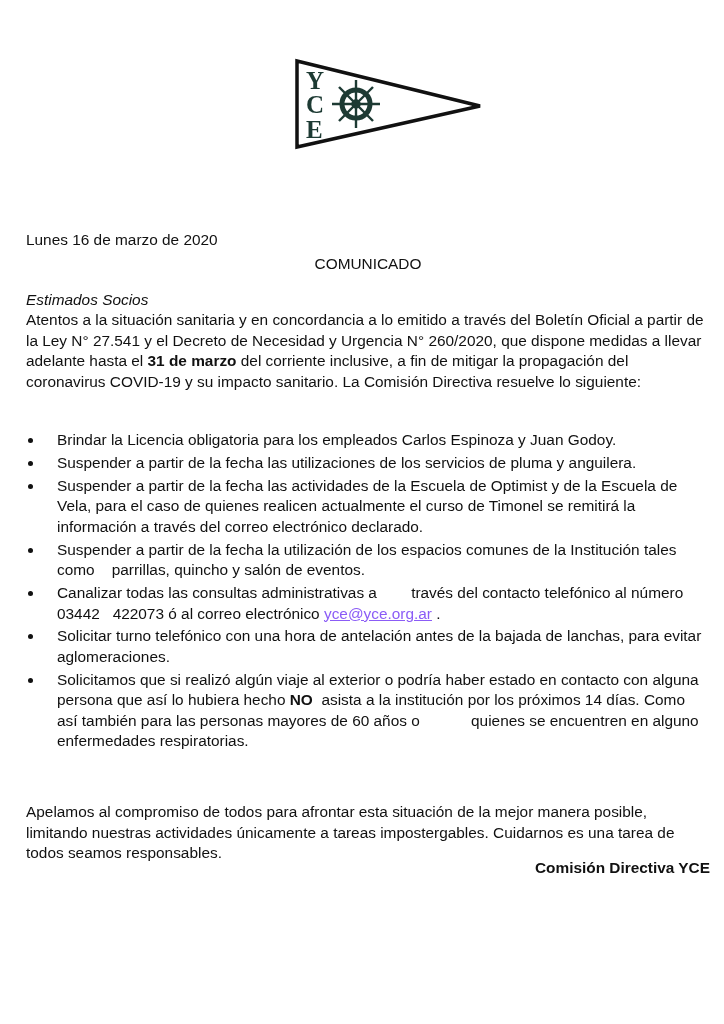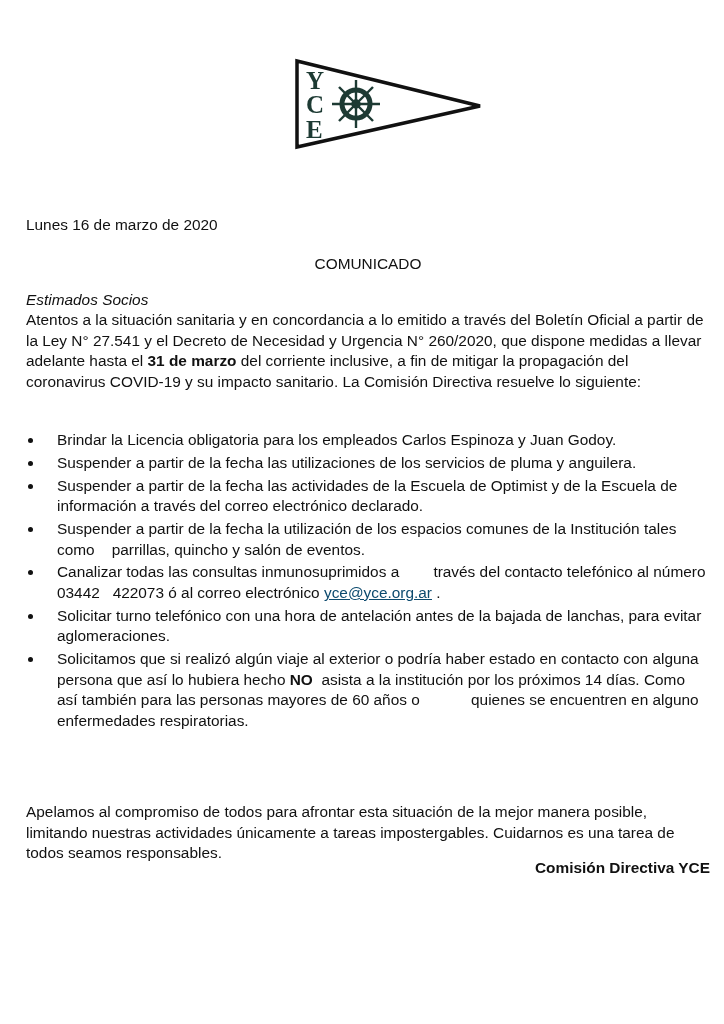--- a/index.html
+++ b/index.html
@@ -23,21 +23,21 @@
       left: 294px;
       top: 58px;
       width: 190px;
       height: 92px;
     }
     .logo svg { width: 100%; height: 100%; display: block; }
 
     .date-line {
       position: absolute;
       left: 26px;
-      top: 215px;
+      top: 230px;
       line-height: 20px;
     }
     .heading {
       position: absolute;
       left: 0;
       width: 736px;
       text-align: center;
       top: 254px;
       line-height: 20px;
     }
@@ -96,21 +96,21 @@
     .signature {
       position: absolute;
       right: 14px;
       top: 858px;
       font-weight: bold;
       line-height: 20px;
       margin-left: 20px;
     }
     b { font-weight: bold; }
     a.email {
-      color: #0c4a6e;
+      color: #8b5cf6;
       text-decoration: underline;
     }
   </style>
 </head>
 <body>
 
 <div class="page">
 
   <div class="logo">
     <svg viewBox="0 0 190 92" xmlns="http://www.w3.org/2000/svg">
@@ -149,30 +149,31 @@
       <span class="dot"></span>
       <span class="l">Brindar la Licencia obligatoria para los empleados Carlos Espinoza y Juan Godoy.</span>
     </li>
     <li class="bullet">
       <span class="dot"></span>
       <span class="l">Suspender a partir de la fecha las utilizaciones de los servicios de pluma y anguilera.</span>
     </li>
     <li class="bullet">
       <span class="dot"></span>
       <span class="l">Suspender a partir de la fecha las actividades de la Escuela de Optimist y de la Escuela de</span>
+      <span class="l">Vela, para el caso de quienes realicen actualmente el curso de Timonel se remitirá la</span>
       <span class="l">información a través del correo electrónico declarado.</span>
     </li>
     <li class="bullet">
       <span class="dot"></span>
       <span class="l">Suspender a partir de la fecha la utilización de los espacios comunes de la Institución tales</span>
       <span class="l">como    parrillas, quincho y salón de eventos.</span>
     </li>
     <li class="bullet">
       <span class="dot"></span>
-      <span class="l">Canalizar todas las consultas inmunosuprimidos a        través del contacto telefónico al número</span>
+      <span class="l">Canalizar todas las consultas administrativas a        través del contacto telefónico al número</span>
       <span class="l"><span>03442   422073 ó al correo electrónico </span><a class="email" href="#">yce@yce.org.ar</a><span> .</span></span>
     </li>
     <li class="bullet">
       <span class="dot"></span>
       <span class="l">Solicitar turno telefónico con una hora de antelación antes de la bajada de lanchas, para evitar</span>
       <span class="l">aglomeraciones.</span>
     </li>
     <li class="bullet">
       <span class="dot"></span>
       <span class="l">Solicitamos que si realizó algún viaje al exterior o podría haber estado en contacto con alguna</span>

